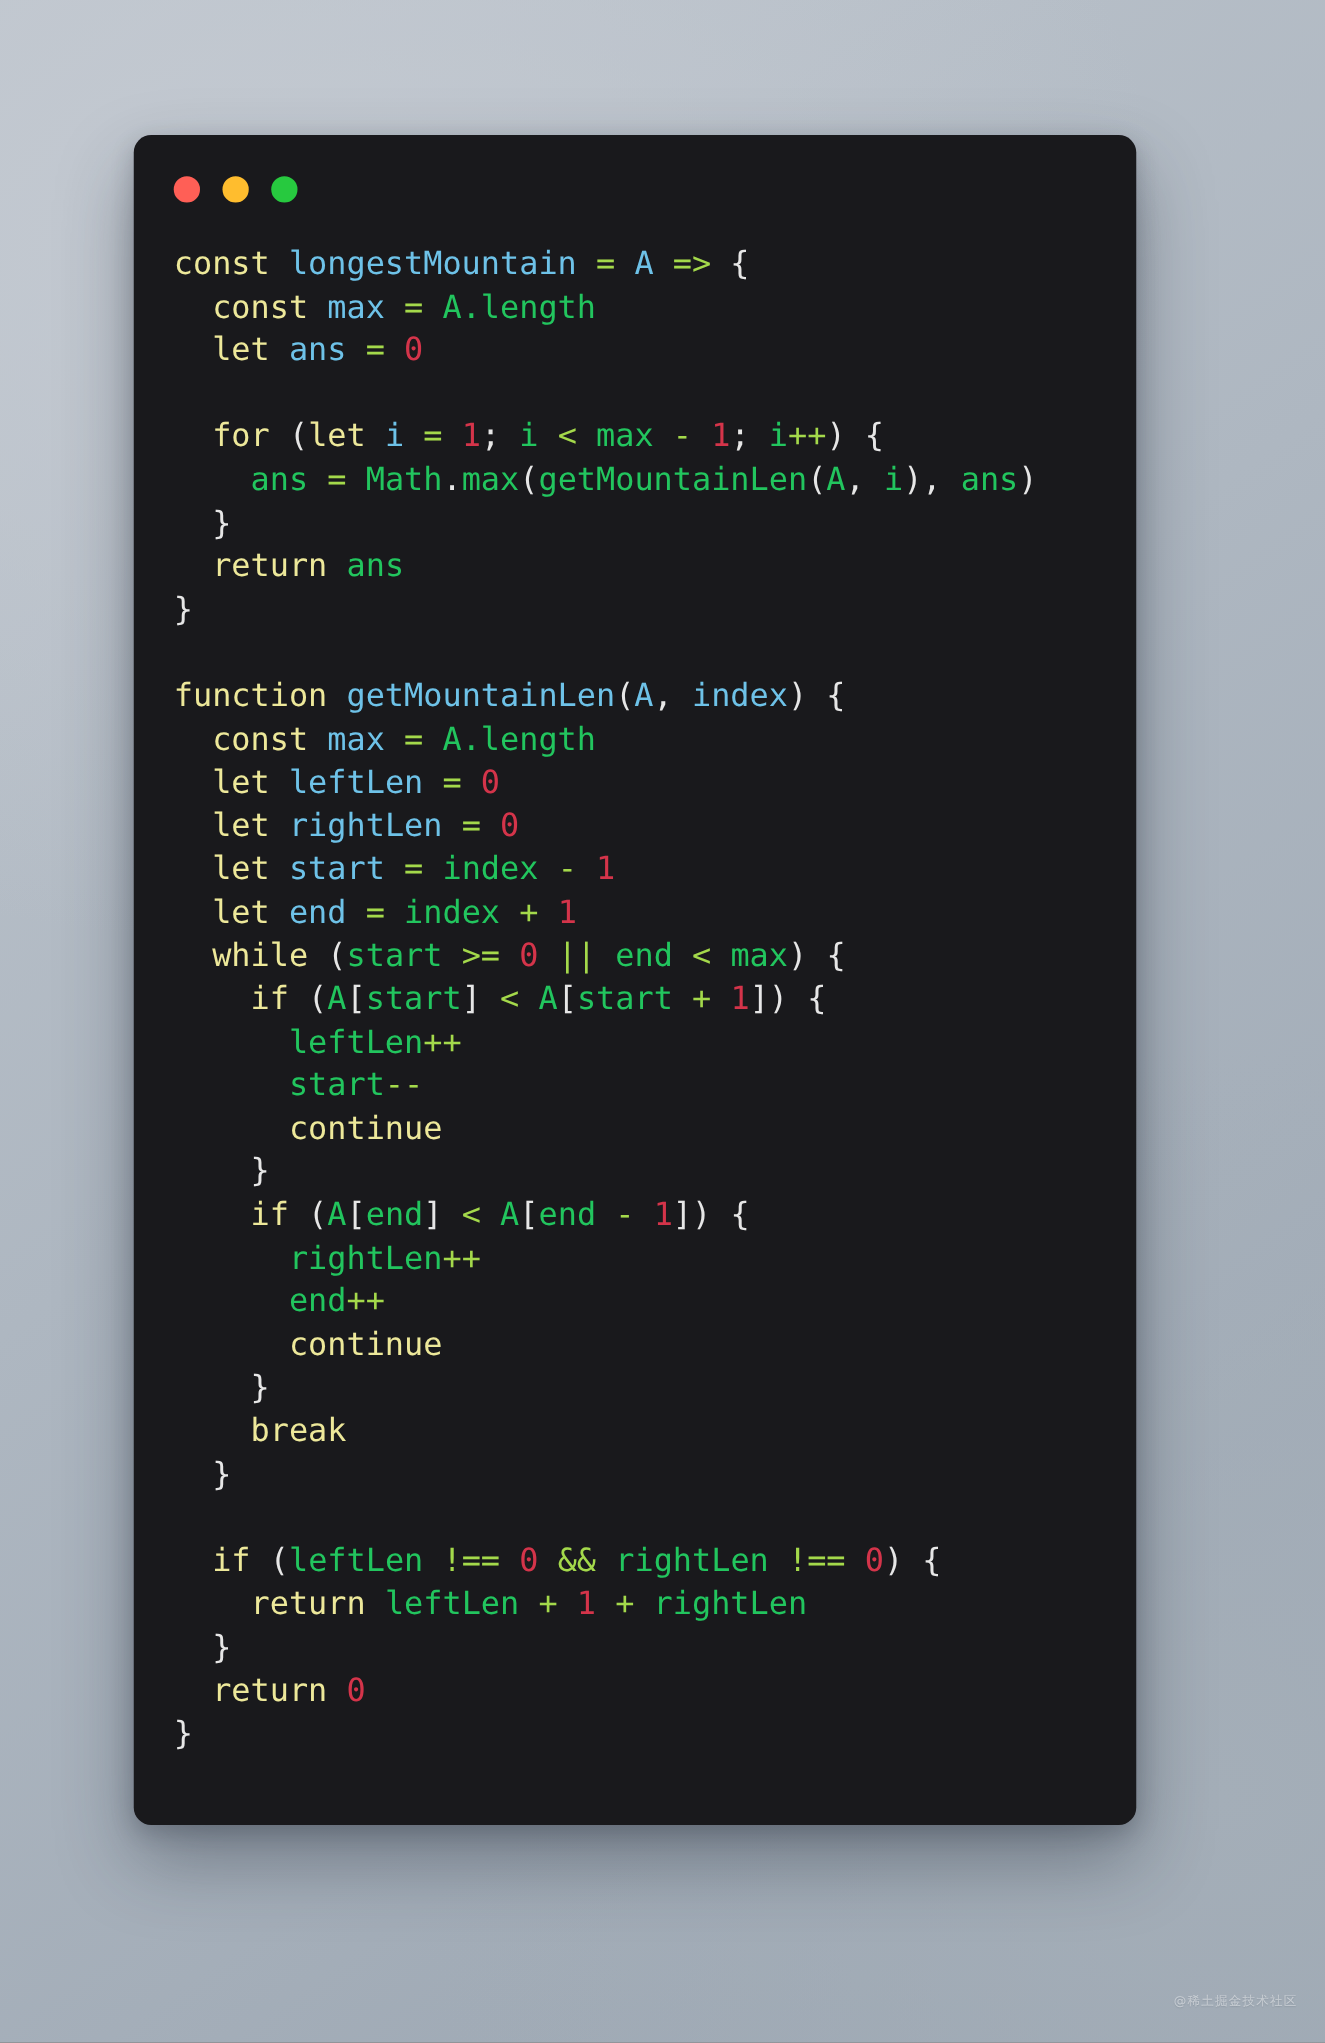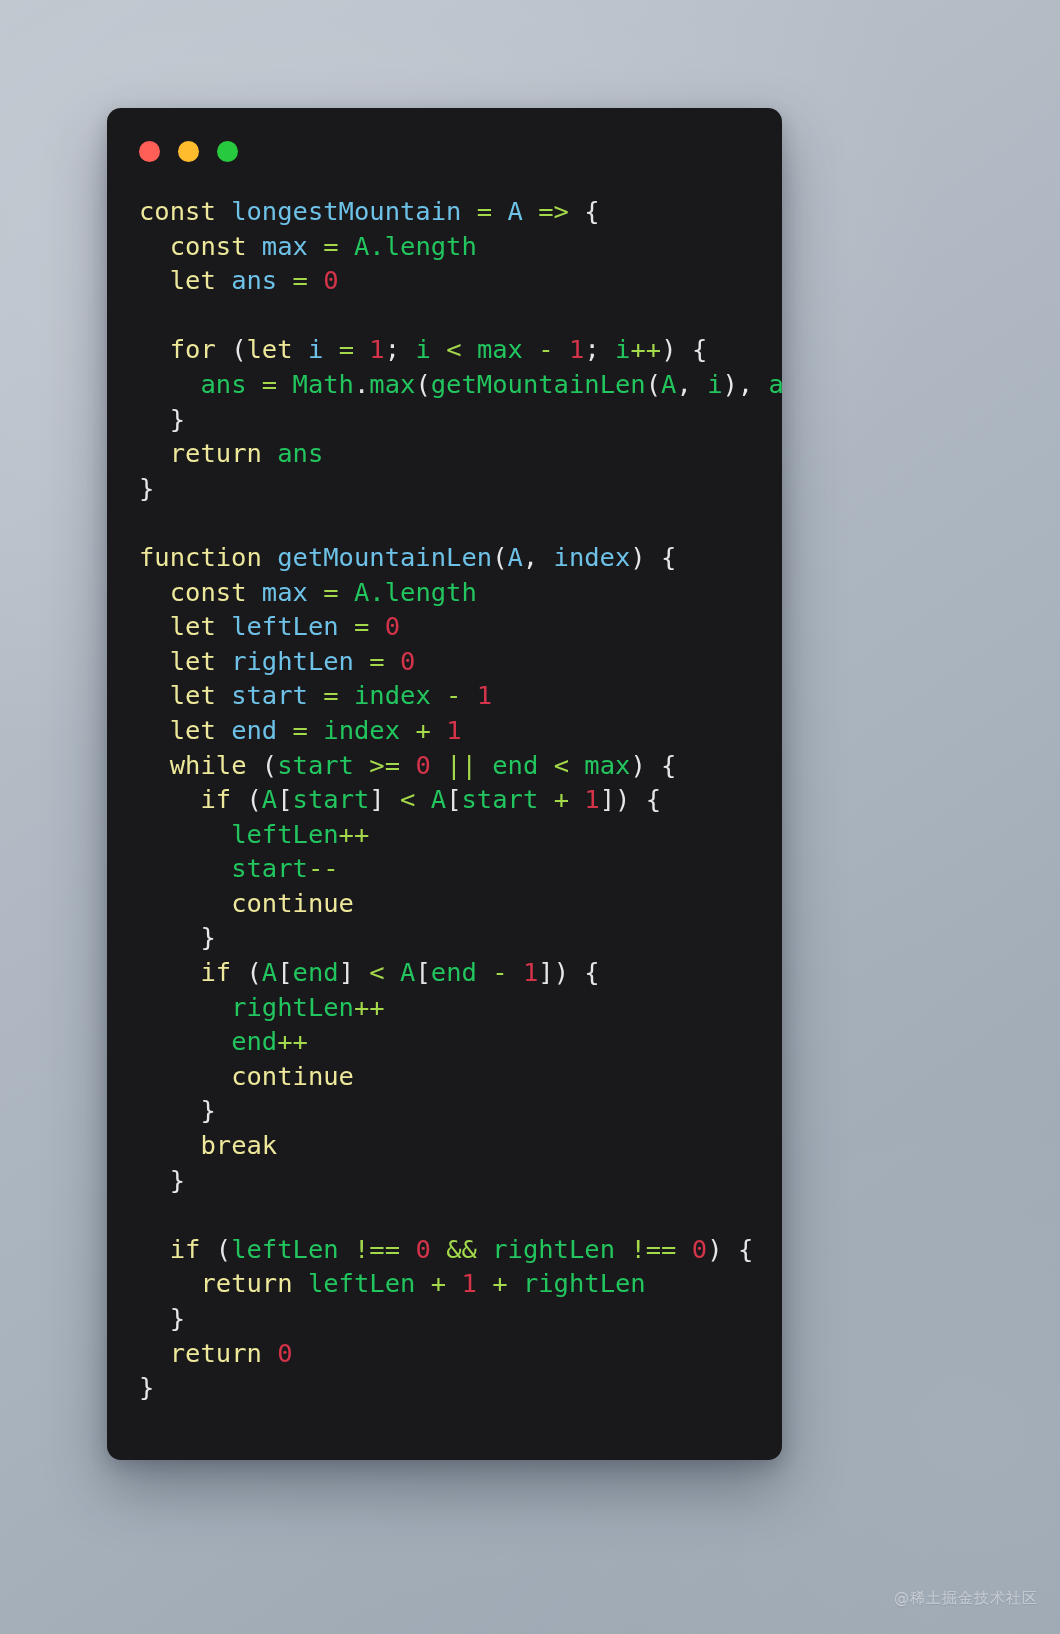--- a/index.html
+++ b/index.html
@@ -22,21 +22,21 @@
       radial-gradient(ellipse 1100px 1000px at 92% 88%, #a4aeb8 0%, rgba(164,174,184,0) 60%),
       linear-gradient(145deg, #bfc6ce 0%, #aeb7c1 45%, #99a4b0 100%);
     overflow: hidden;
   }
 
   
   #code-window {
     position: absolute;
     left: 107px;
     top: 108px;
-    width: 675px;
+    width: 802px;
     height: 1352px;
     background: #19191c;
     border-radius: 14px;
     box-shadow: 0 28px 60px rgba(30,38,50,0.38),
                 0 6px 18px rgba(30,38,50,0.22);
     overflow: hidden;
   }
 
   #titlebar {
     position: absolute;
@@ -86,21 +86,21 @@
   .op   { color: #a4d94b; }   
   .num  { color: #d4344a; }   
   .pun  { color: #e6e6e6; }   
 
   
   #watermark {
     position: absolute;
     right: 22px;
     bottom: 26px;
     font-family: "DejaVu Sans", sans-serif;
-    font-size: 15px;
+    font-size: 10px;
     color: rgba(255,255,255,0.46);
     letter-spacing: 1px;
     text-shadow: 0 1px 1px rgba(60,70,82,0.18);
     user-select: none;
   }
 </style>
 </head>
 <body>
 
 <div id="stage">

